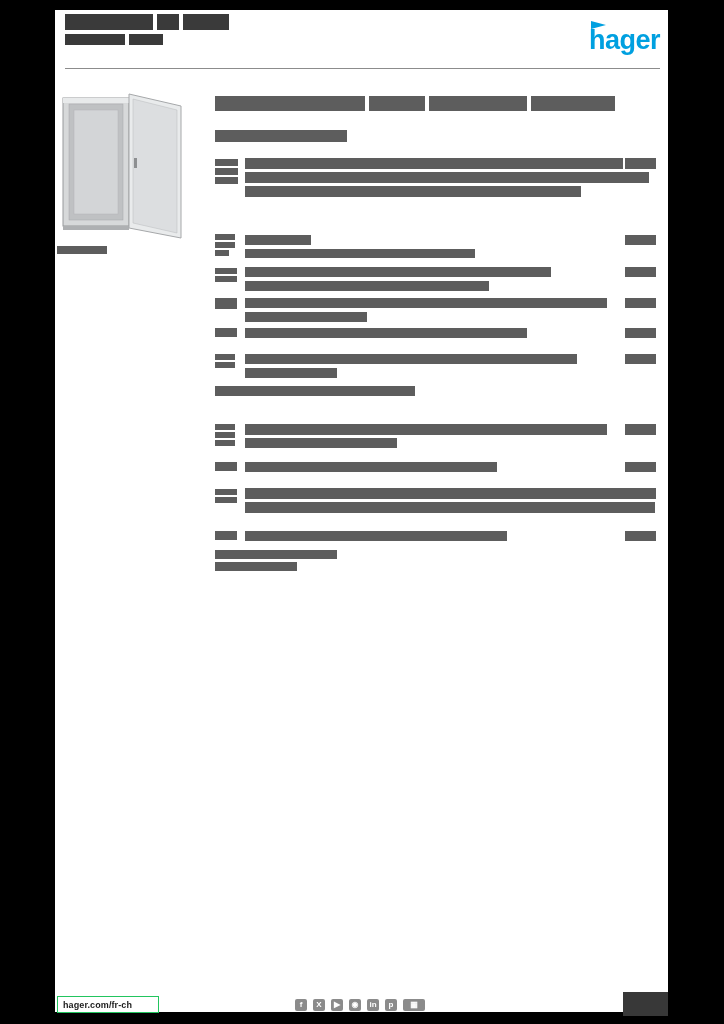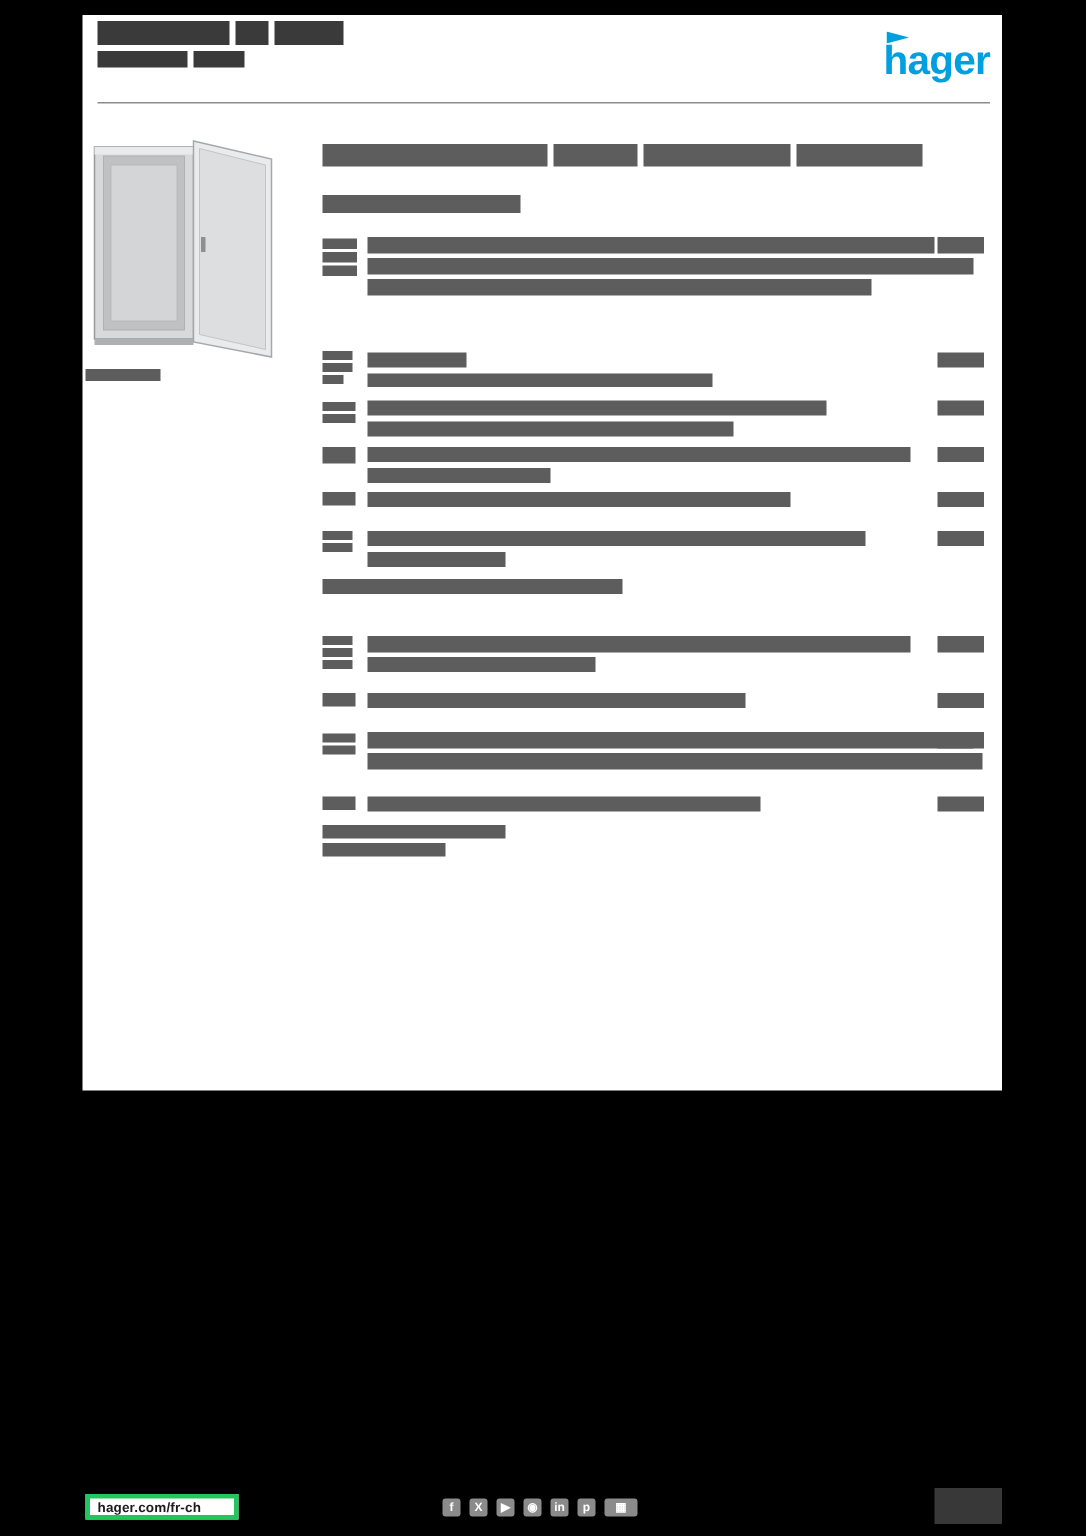--- a/index.html
+++ b/index.html
@@ -5,21 +5,21 @@
   html,body{margin:0;padding:0;}
   body{
     width:724px;height:1024px;
     background:#000;
     font-family:"Liberation Sans", sans-serif;
     position:relative;
     overflow:hidden;
   }
   .page{
     position:absolute;left:55px;top:10px;
-    width:613px;height:717px;
+    width:613px;height:1002px;
     background:#ffffff;
   }
   .redaction-layer{position:absolute;inset:0;}
   .bar{position:absolute;}
   .bar.mid{background:#5d5d5d;}
   .bar.dark{background:#3a3a3a;}
 
   .header-rule{
     position:absolute;left:10px;top:58px;width:595px;height:1px;
     background:#8c8c8c;
@@ -34,21 +34,21 @@
   .brand .flag{
     position:absolute;left:2px;top:-1px;
   }
 
   .figure{
     position:absolute;left:2px;top:80px;width:132px;height:152px;
   }
 
   .footer-site{
     position:absolute;left:2px;top:986px;width:102px;height:17px;
-    border:3px solid #22c55e;background:#fff;
+    border:1px solid #22c55e;background:#fff;
     display:flex;align-items:center;padding-left:5px;box-sizing:border-box;
   }
   .footer-site span{
     font-size:9px;color:#1c1c1c;font-weight:bold;letter-spacing:0.1px;
   }
   .social-row{
     position:absolute;left:240px;top:988px;height:13px;
     display:flex;gap:6px;align-items:center;
   }
   .sicon{

